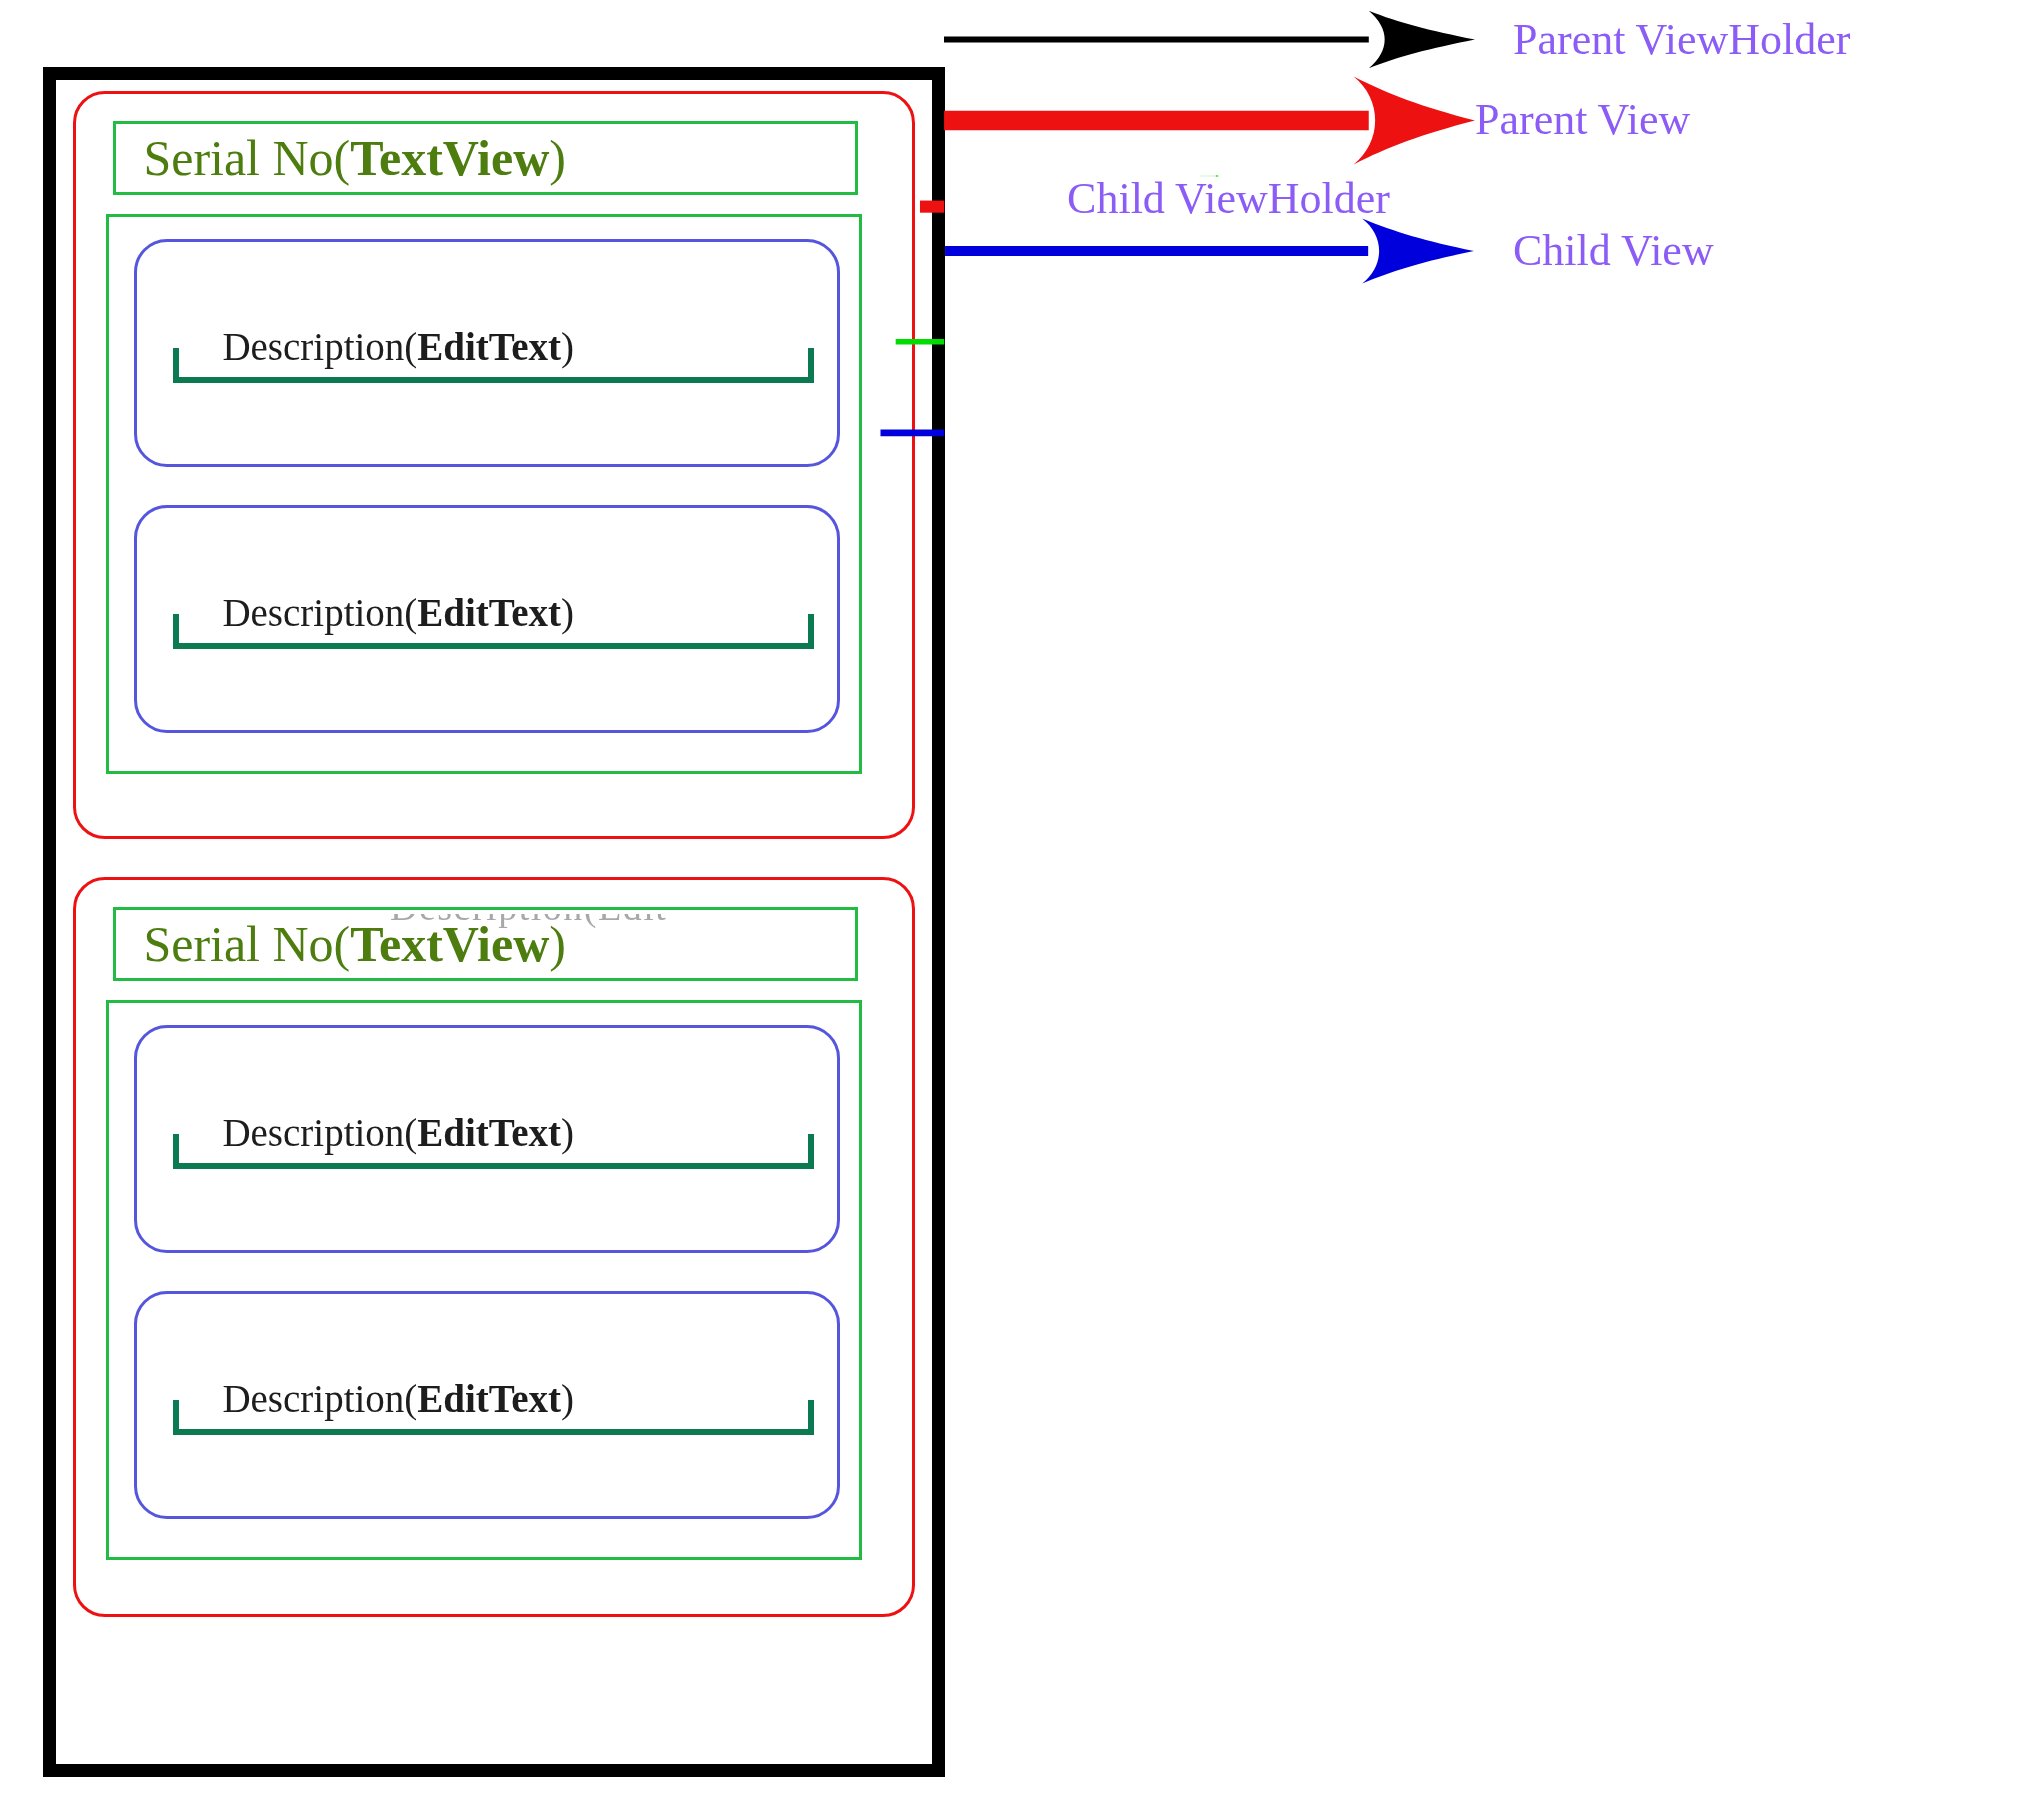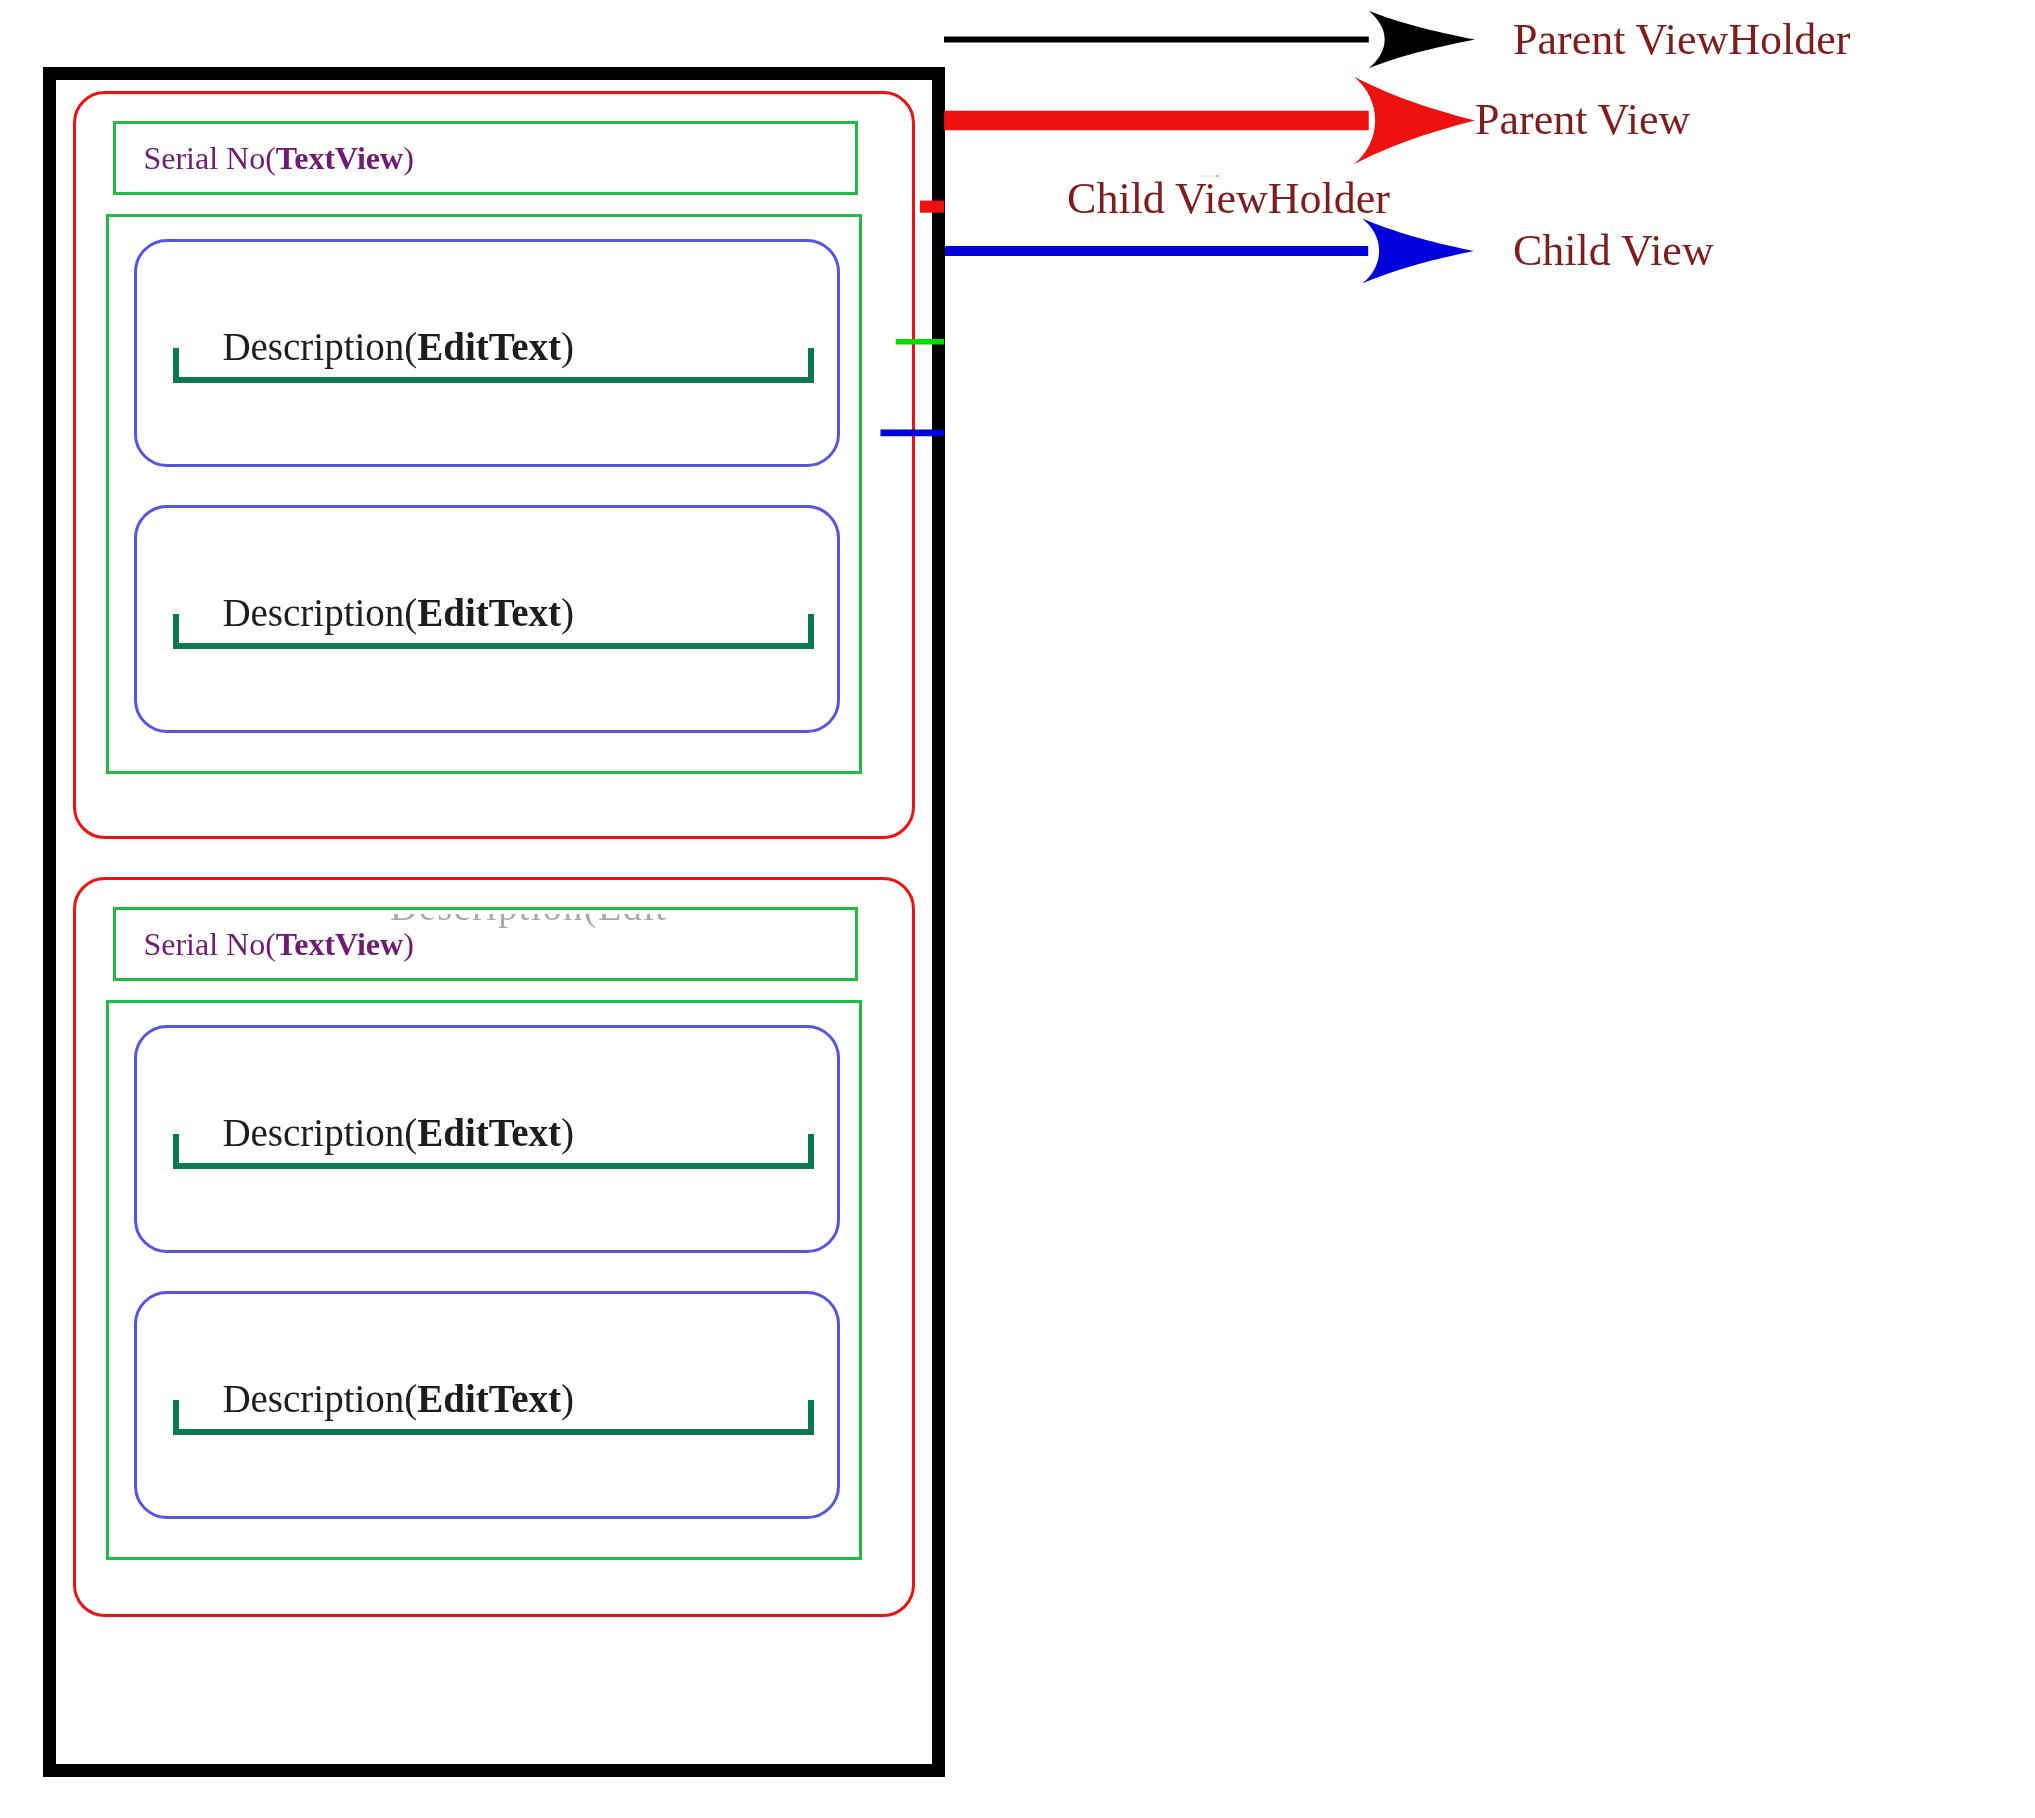--- a/index.html
+++ b/index.html
@@ -53,22 +53,22 @@
   .serial-no-box {
     position: relative;
     border: 3px solid #22bb44;
     box-sizing: border-box;
     height: 74px;
     margin: 0 33px 0 16.7px;
     display: flex;
     align-items: center;
   }
   .serial-no-label {
-    font-size: 32px;
-    color: #701a75;
+    font-size: 50px;
+    color: #4d7c0f;
     padding-left: 27px;
     white-space: nowrap;
     line-height: 1;
   }
   .serial-no-label b,
   .desc-label b {
     font-weight: bold;
   }
 
   
@@ -155,21 +155,21 @@
   .legend-row {
     position: absolute;
     left: 0;
     display: flex;
     align-items: center;
     height: 46px;
   }
   .legend-arrow-svg { display: block; }
   .legend-label {
     font-size: 44px;
-    color: #7f1d1d;
+    color: #8b5cf6;
     white-space: nowrap;
     line-height: 1;
   }
   #legend-row-parent-viewholder { top: 16.7px; }
   #legend-row-parent-view       { top: 97px; }
   #legend-row-child-viewholder  { top: 175px; flex-direction: column; }
   #legend-row-child-view        { top: 228px; }
 
   
   .connector {

